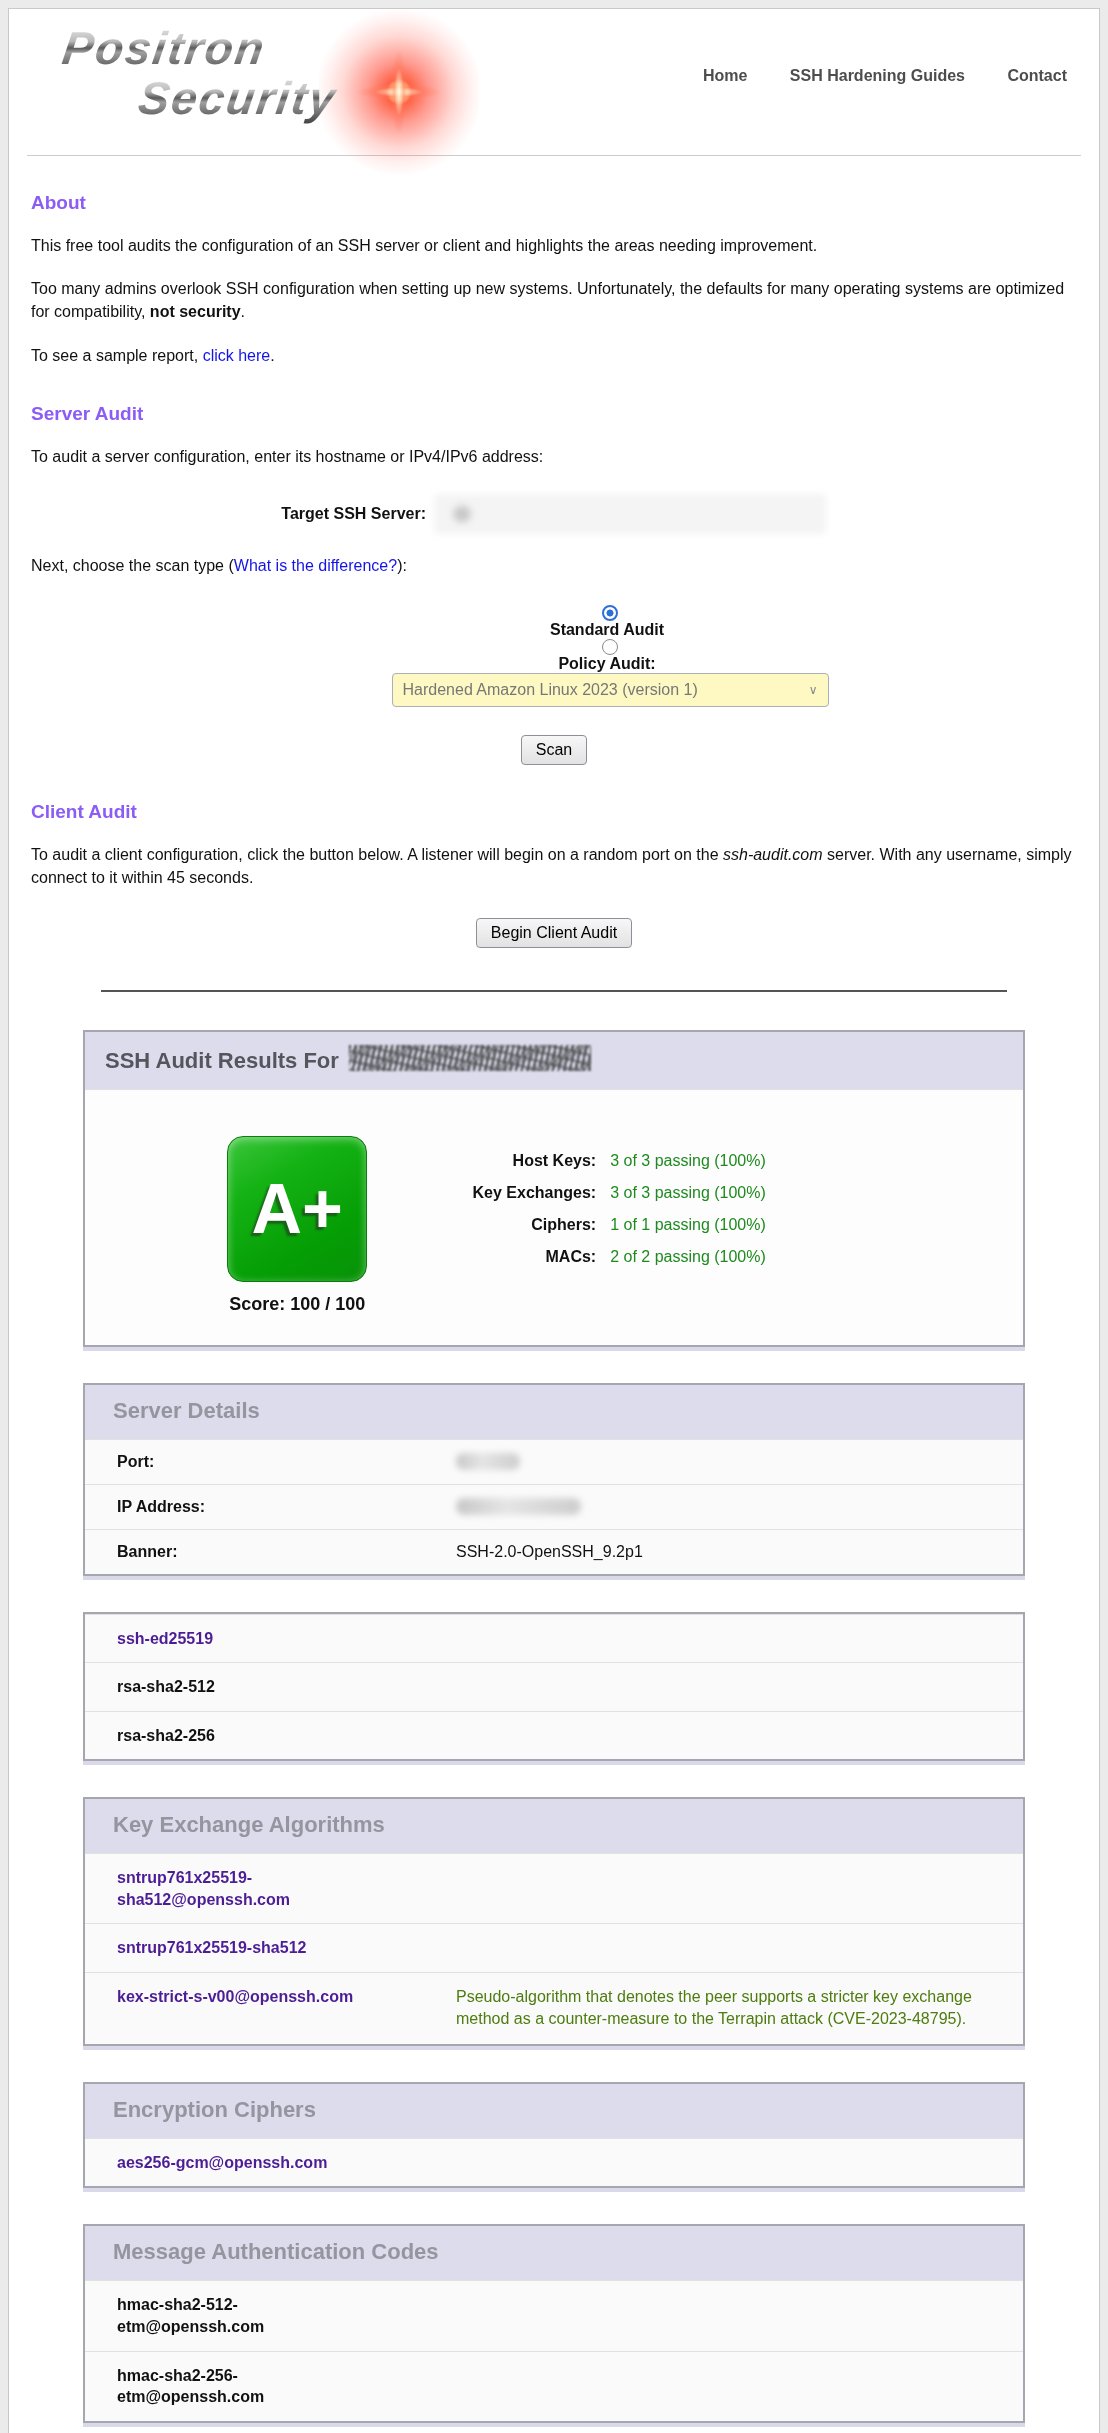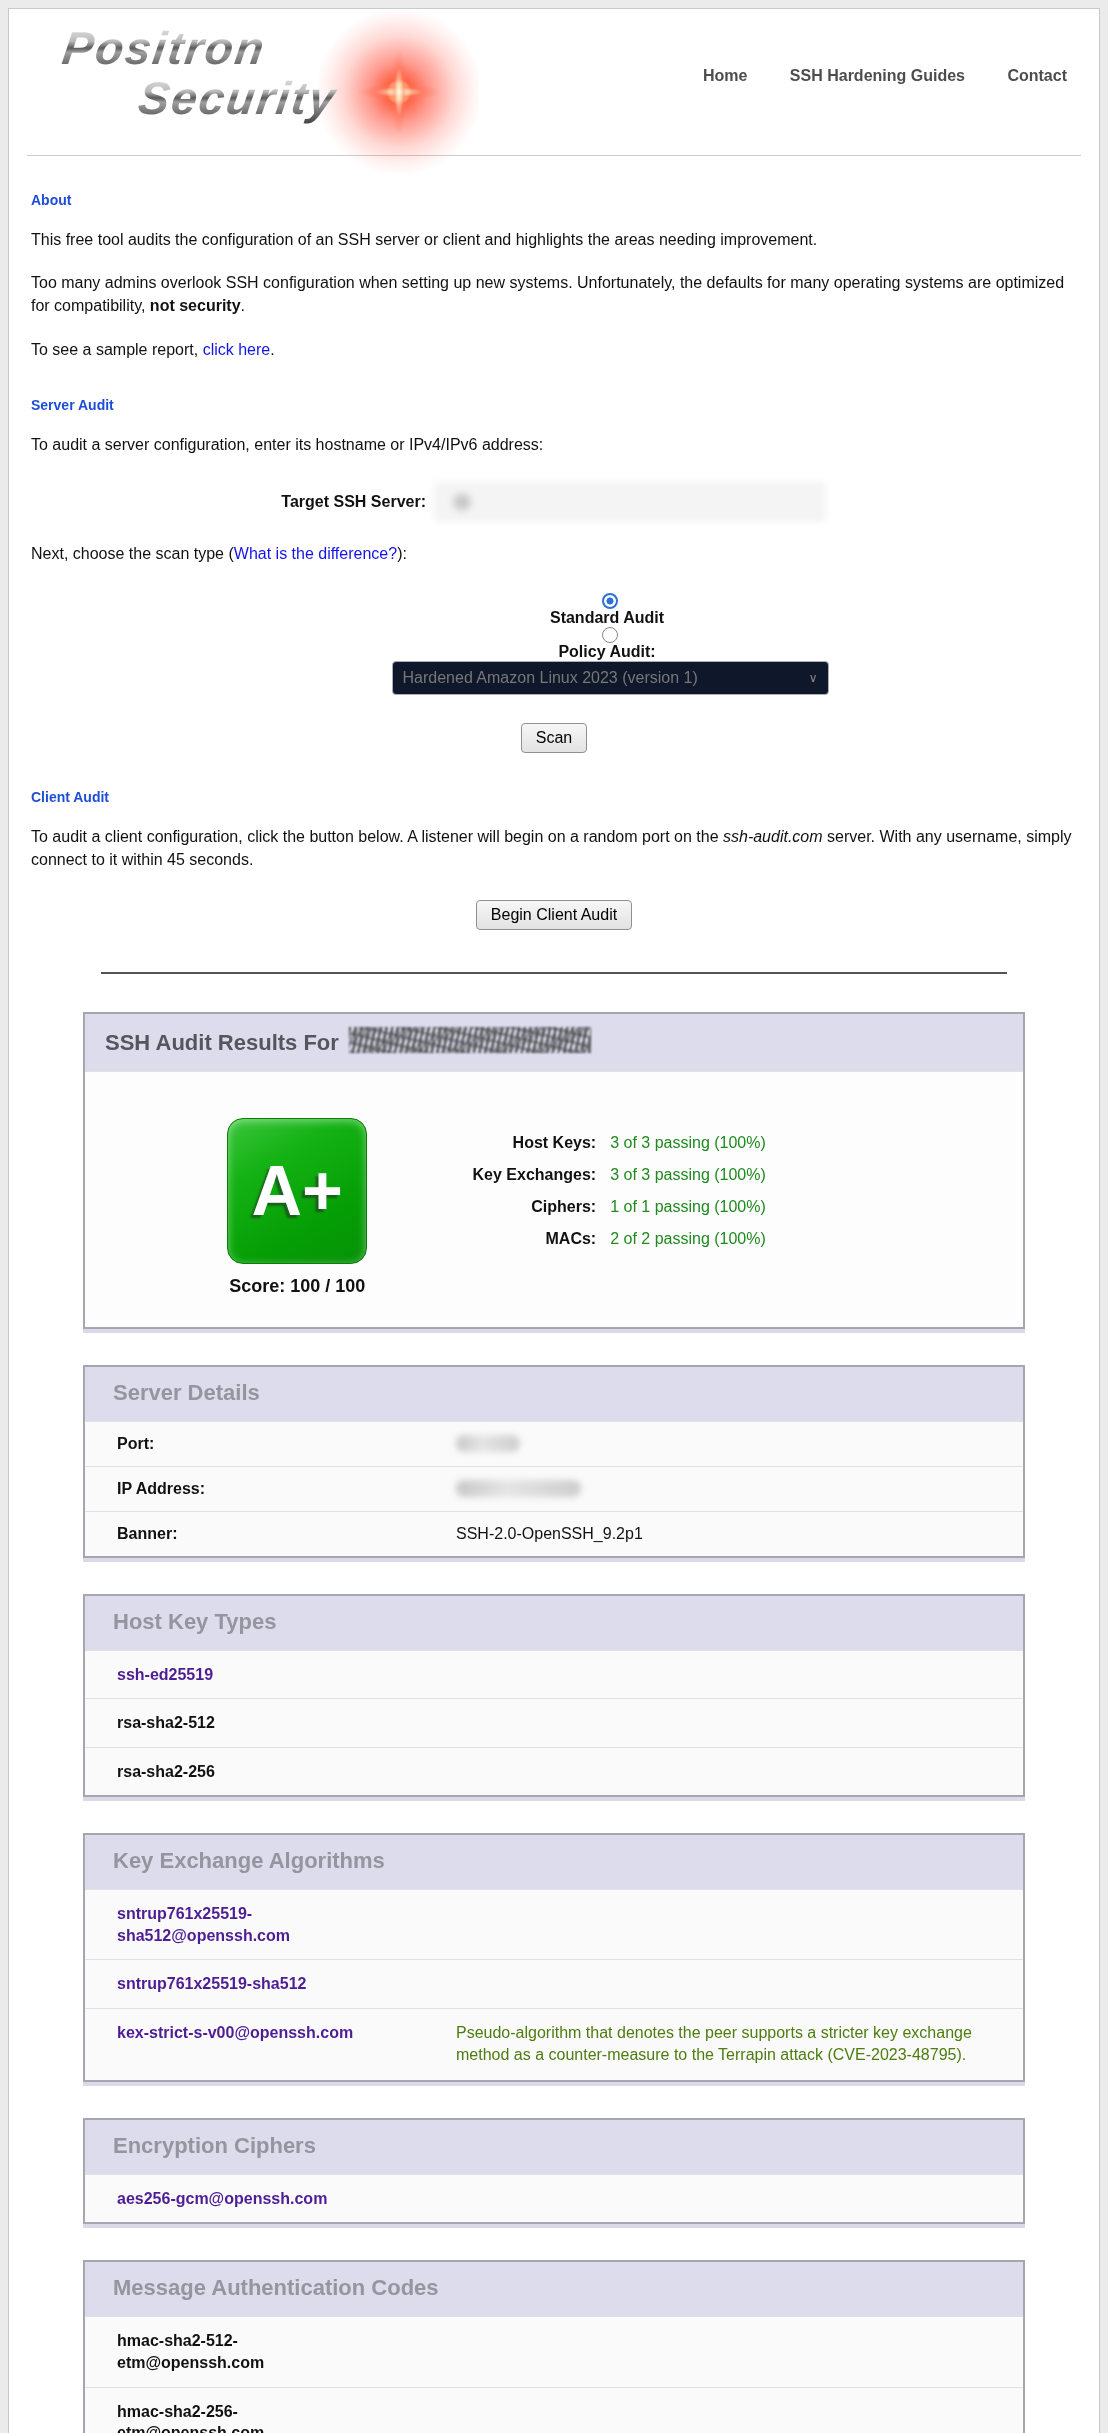--- a/index.html
+++ b/index.html
@@ -49,21 +49,21 @@
   .logo-line1 { margin-left: 12px; }
   .logo-line2 { margin-left: 88px; margin-top: -4px; }
   nav { position: absolute; right: 14px; top: 58px; }
   nav a {
     color: #4d4d4d; font-weight: bold; font-size: 16px;
     margin-left: 38px;
   }
 
   
   main { padding: 0 22px; }
-  h2 { font-size: 14px; font-weight: bold; margin-top: 36px; color: #1d4ed8; }
+  h2 { font-size: 19px; font-weight: bold; margin-top: 36px; color: #8b5cf6; }
   main p { margin-top: 20px; line-height: 1.45; }
 
   
   .target-row { margin-top: 26px; display: flex; align-items: center; }
   .target-label { display: inline-block; width: 395px; text-align: right; font-weight: bold; }
   .blur-input {
     margin-left: 8px; width: 392px; height: 40px; border-radius: 3px;
     background:
       radial-gradient(ellipse 16px 15px at 28px 50%, #c6c6c6 30%, #f4f4f4 75%),
       radial-gradient(ellipse 16px 15px at 70px 50%, #c9c9c9 30%, #f2f2f2 75%),
@@ -82,21 +82,21 @@
     width: 16px; height: 16px; border-radius: 50%;
     border: 1px solid #8a8a8a; background: #fff; display: inline-block;
   }
   .radio.checked {
     border: 2px solid #2f6fd6;
     background: radial-gradient(circle, #2f6fd6 0 38%, #ffffff 45%);
   }
   .radio-row label { font-weight: bold; margin: 0 14px 0 8px; }
   .select-box {
     width: 437px; height: 34px;
-    background: #0f172a;
+    background: #fef9c3;
     border: 1px solid #aeaeb8; border-radius: 4px;
     display: flex; align-items: center; justify-content: space-between;
     padding: 0 10px; color: #777; font-size: 16px;
     cursor: default;
   }
   .select-box .chev { color: #888; font-size: 12px; }
 
   .btn {
     display: block; margin: 28px auto 0;
     font-family: "Liberation Sans", sans-serif; font-size: 16px; color: #000;
@@ -270,21 +270,20 @@
         <span class="row-label">IP Address:</span>
         <span class="redact-blob redact-ip"></span>
       </div>
       <div class="panel-row">
         <span class="row-label">Banner:</span>
         <span class="row-value">SSH-2.0-OpenSSH_9.2p1</span>
       </div>
     </section>
 
     <section class="panel">
-      <div class="panel-header">Host Key Types</div>
       <div class="panel-row">
         <span class="algo-name green">ssh-ed25519</span>
       </div>
       <div class="panel-row">
         <span class="algo-name black">rsa-sha2-512</span>
       </div>
       <div class="panel-row">
         <span class="algo-name black">rsa-sha2-256</span>
       </div>
     </section>

